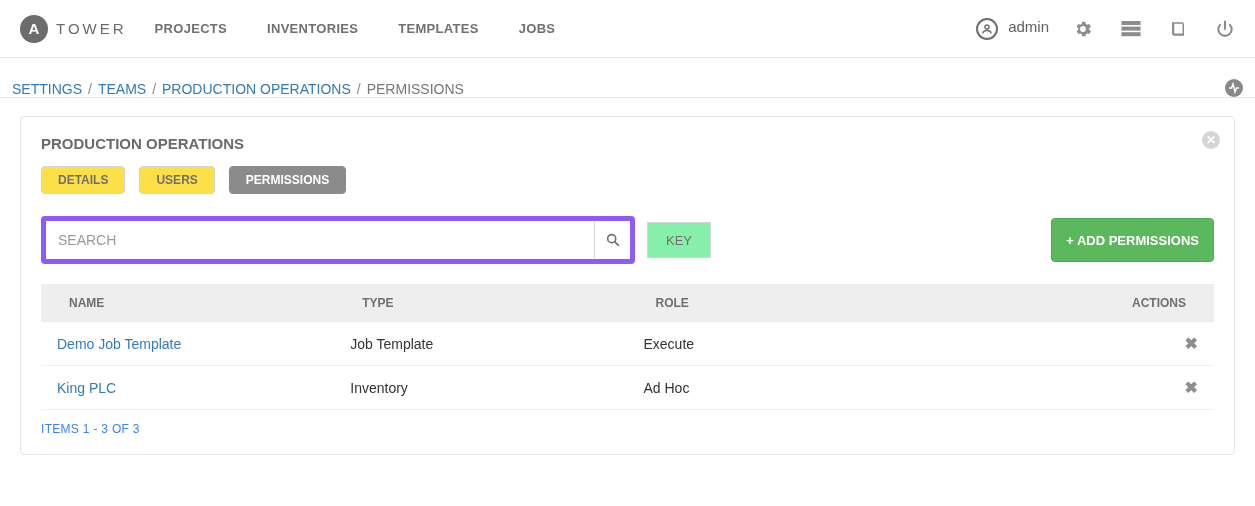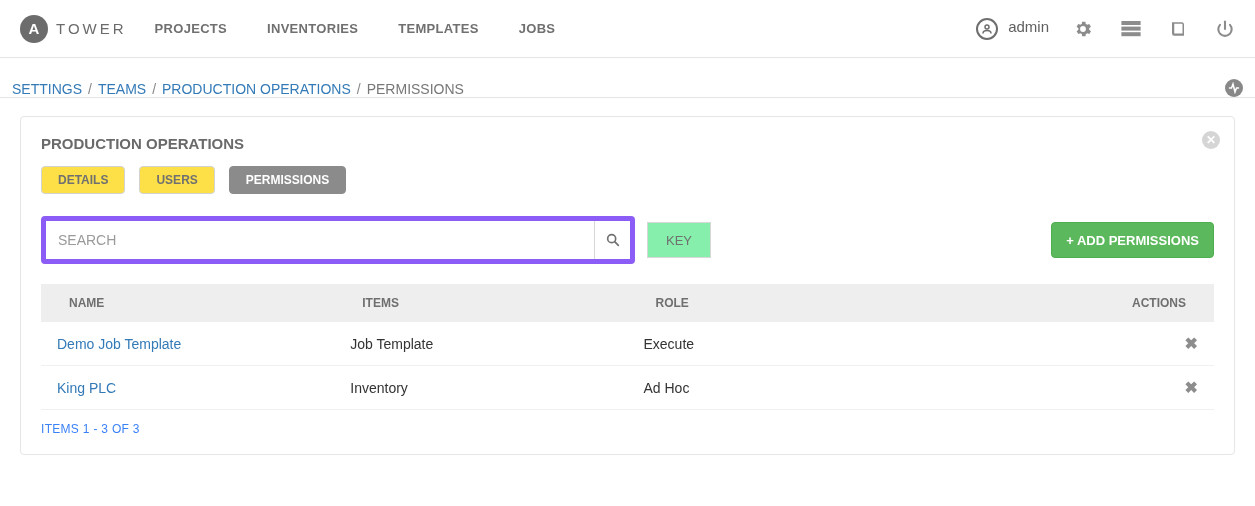--- a/index.html
+++ b/index.html
@@ -155,21 +155,21 @@
     font-size: 13px;
     color: #707070;
     cursor: pointer;
   }
   .toolbar-spacer { flex: 1; }
   .add-btn {
     background: #5cb85c;
     border: 1px solid #4cae4c;
     color: #fff;
     border-radius: 4px;
-    height: 36px;
+    height: 44px;
     padding: 0 14px;
     font-size: 13px;
     font-weight: 700;
     cursor: pointer;
   }
 
   
   .table { width: 100%; border-collapse: collapse; }
   .table th {
     text-align: left;
@@ -293,21 +293,21 @@
       </div>
       <button class="key-btn">KEY</button>
       <div class="toolbar-spacer"></div>
       <button class="add-btn">+ ADD PERMISSIONS</button>
     </div>
 
     <table class="table">
       <thead>
         <tr>
           <th style="width:25%">NAME</th>
-          <th style="width:25%">ITEMS</th>
+          <th style="width:25%">TYPE</th>
           <th style="width:40%">ROLE</th>
           <th class="actions" style="width:10%">ACTIONS</th>
         </tr>
       </thead>
       <tbody>
         <tr>
           <td class="name"><a>Demo Job Template</a></td>
           <td>Job Template</td>
           <td>Execute</td>
           <td class="actions"><span class="delete-icon">✖</span></td>

